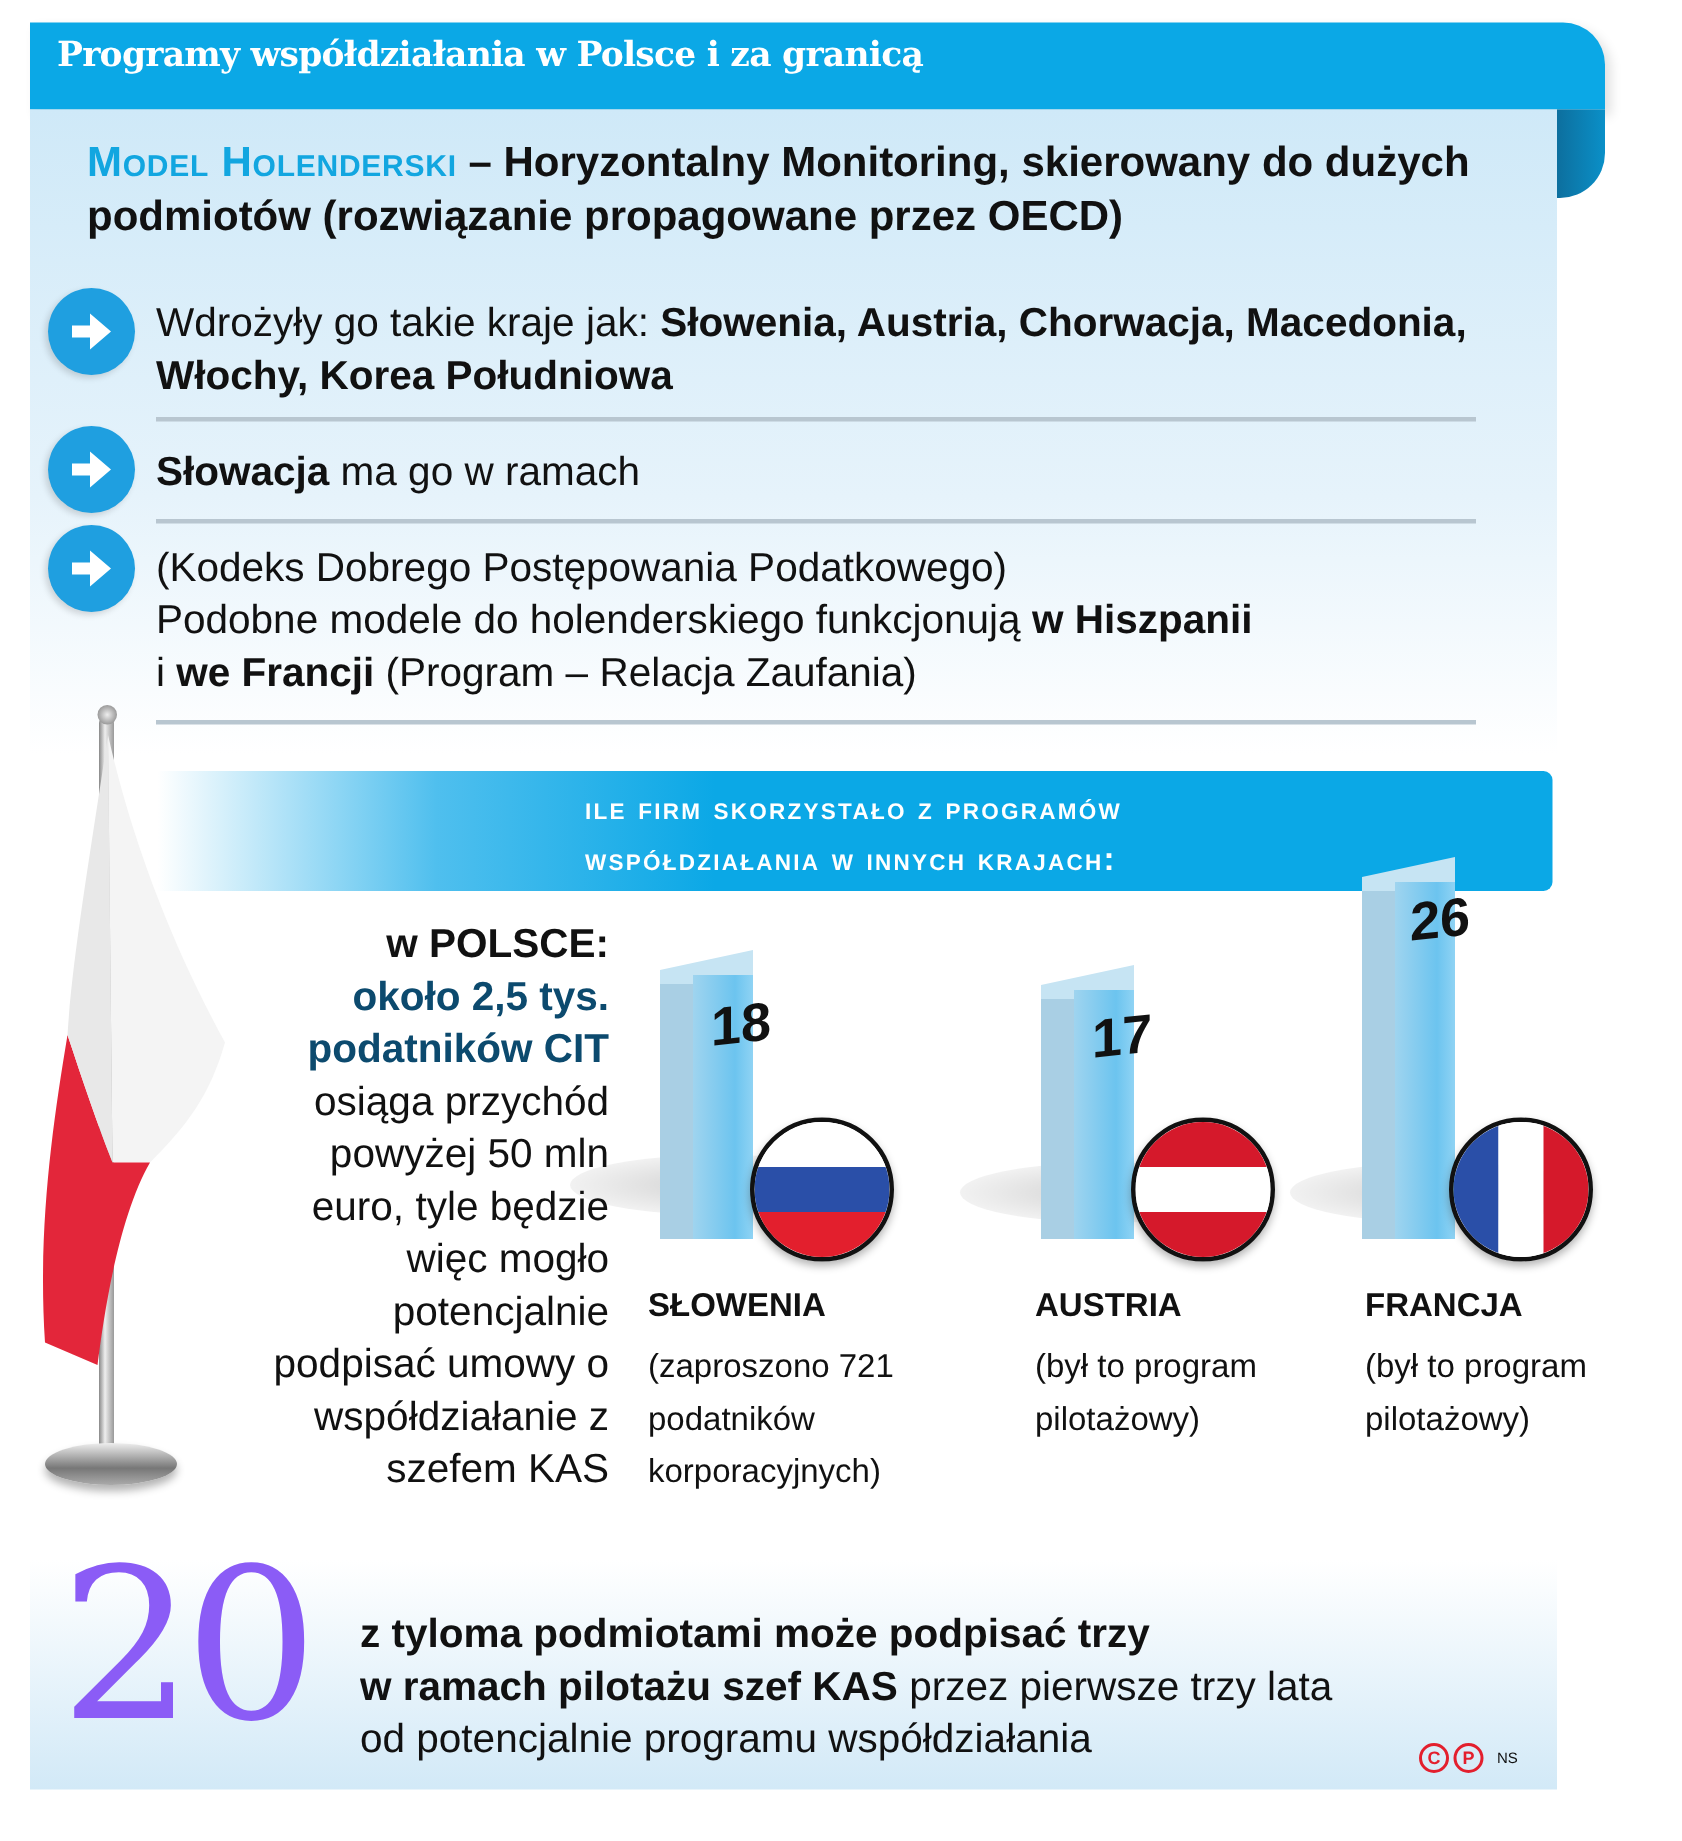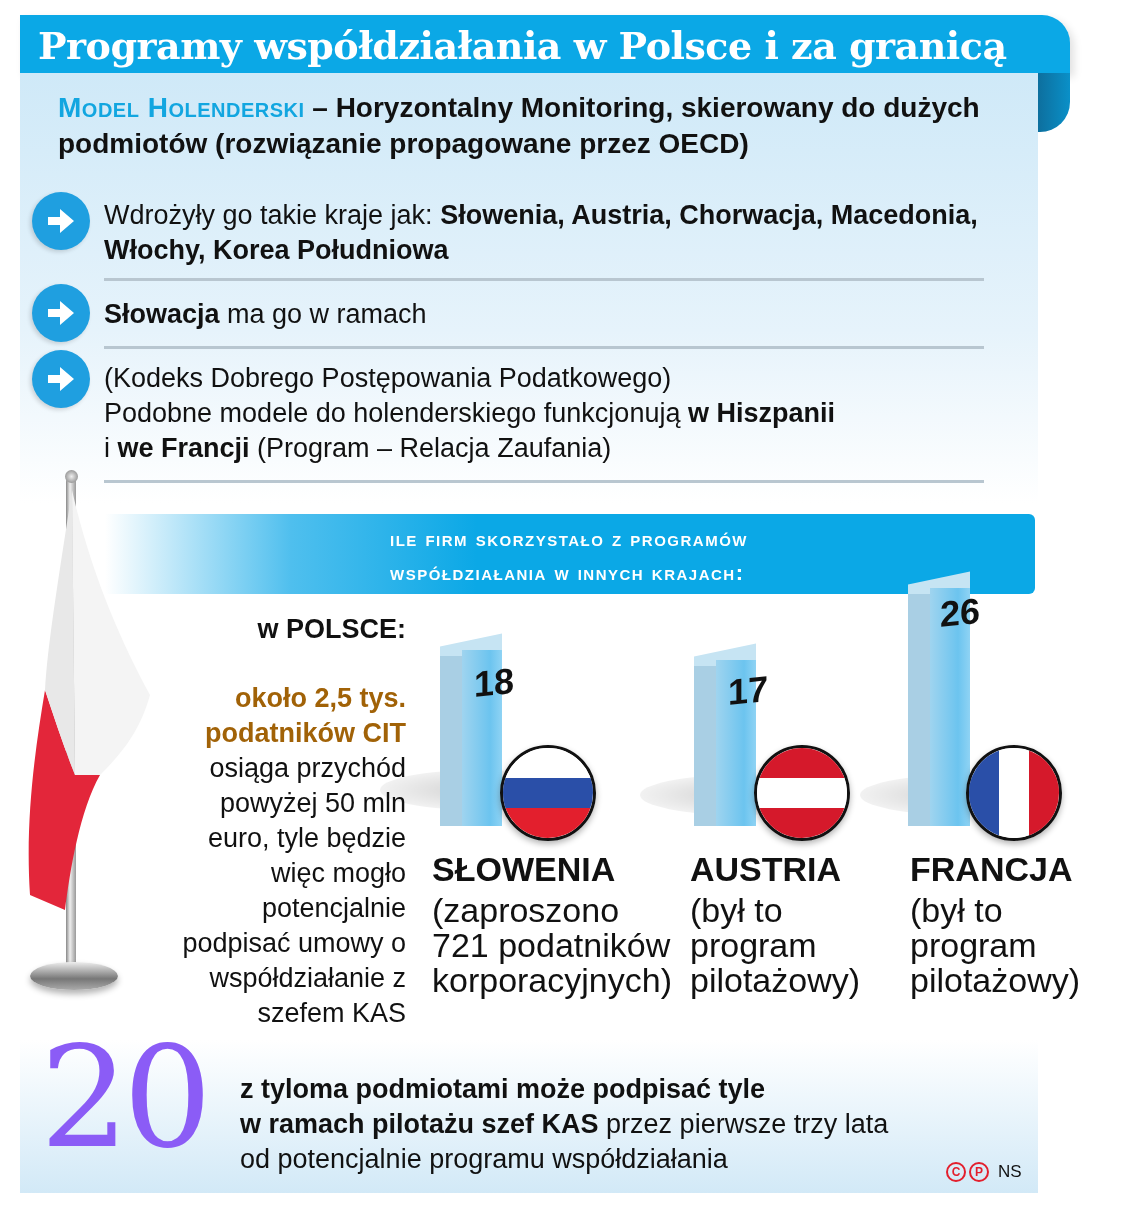--- a/index.html
+++ b/index.html
@@ -3,21 +3,21 @@
 <meta charset="utf-8">
 <style>
   * { box-sizing: border-box; margin: 0; padding: 0; }
   html, body { width: 1121px; height: 1227px; background: #ffffff; overflow: hidden; }
   body { position: relative; font-family: "DejaVu Sans", "Liberation Sans", sans-serif; color: #111; }
 
   
   .header { position: absolute; left: 20px; top: 15px; width: 1050px; height: 58px;
     background: #0ba8e6; border-radius: 0 28px 0 0; box-shadow: 4px 4px 8px rgba(0,0,0,0.12); }
   .header h1 { position: absolute; left: 18px; top: 8px; font-family: "DejaVu Serif", "Liberation Serif", serif;
-    font-weight: bold; font-size: 38px; color: #fff; letter-spacing: -0.5px; text-align: center; }
+    font-weight: bold; font-size: 23px; color: #fff; letter-spacing: -0.5px; text-align: center; }
   .curl { position: absolute; left: 1038px; top: 73px; width: 32px; height: 59px;
     background: linear-gradient(90deg, #0d6f9e, #0a90c8); border-radius: 0 0 30px 0; }
 
   
   .panel { position: absolute; left: 20px; top: 73px; width: 1018px; height: 430px;
     background: linear-gradient(180deg, #cfe9f8 0%, #e6f3fb 60%, #ffffff 100%); }
   .subtitle { position: absolute; left: 38px; top: 90px; width: 980px; font-family: "Liberation Sans", sans-serif;
     font-weight: bold; font-size: 28px; line-height: 36px; color: #111; margin-left: 20px; }
   .subtitle .model { color: #12a6e0; font-variant: small-caps; letter-spacing: 0.5px; }
 
@@ -40,50 +40,50 @@
   .pole { position: absolute; left: 66px; top: 478px; width: 10px; height: 495px;
     background: linear-gradient(90deg, #888, #eee 40%, #999); border-radius: 4px; }
   .pole-top { position: absolute; left: 65px; top: 470px; width: 13px; height: 13px; border-radius: 50%; background: radial-gradient(#eee, #777); }
   .base { position: absolute; left: 30px; top: 962px; width: 88px; height: 28px; border-radius: 50%;
     background: linear-gradient(180deg, #eee, #777 60%, #aaa); box-shadow: 0 4px 6px rgba(0,0,0,0.3); }
   .flag { position: absolute; left: 20px; top: 490px; width: 130px; height: 420px; }
 
   
   .pl { position: absolute; left: 156px; top: 612px; width: 250px; font-family: "Liberation Sans", sans-serif; font-size: 27px; line-height: 35px; color: #111; text-align: right; }
   .pl .head { font-weight: bold; }
-  .pl .red { color: #a16207; font-weight: bold; margin-top: 34px; }
+  .pl .red { color: #0c4a6e; font-weight: bold; }
 
   
   .bar { position: absolute; }
   .bar .front { position: absolute; background: linear-gradient(90deg, #9fd4ef, #6cc4ef 70%, #8fd3f4); }
   .bar .side { position: absolute; background: #a9cfe4; }
   .bar .top { position: absolute; background: #c6e4f3; }
   .bar .val { position: absolute; font-family: "Liberation Sans", sans-serif; font-weight: bold; font-size: 36px; color: #111; transform: skewY(-6deg); }
   .shadow { position: absolute; height: 40px; border-radius: 50%; background: radial-gradient(ellipse, rgba(0,0,0,0.18), rgba(0,0,0,0)); }
 
   .flagc { position: absolute; width: 96px; height: 96px; border-radius: 50%; overflow: hidden; border: 3px solid #111;
     box-shadow: 0 3px 6px rgba(0,0,0,0.3); }
   .flagc .s { width: 100%; height: 33.4%; }
   .flagc.fr { display: flex; }
   .flagc.fr .v { height: 100%; width: 33.4%; }
 
-  .country { position: absolute; font-family: "Liberation Sans", sans-serif; font-size: 34px; line-height: 35px; color: #111; }
+  .country { position: absolute; font-family: "Liberation Sans", sans-serif; font-size: 22px; line-height: 35px; color: #111; }
   .country .name { font-weight: bold; display: block; margin-bottom: 6px; }
 
   
   .bottom { position: absolute; left: 20px; top: 1040px; width: 1018px; height: 153px;
     background: linear-gradient(180deg, #ffffff 0%, #d2e9f7 100%); }
   .big20 { position: absolute; left: 40px; top: 1028px; font-family: "DejaVu Serif", "Liberation Serif", serif; 
     font-size: 140px; line-height: 140px; color: #8b5cf6; letter-spacing: -6px; }
   .btxt { position: absolute; left: 240px; top: 1072px; width: 780px; font-family: "Liberation Sans", sans-serif; font-size: 27px; line-height: 35px; color: #111; }
   .btxt b { font-weight: bold; }
   .credit { position: absolute; left: 946px; top: 1162px; display: flex; align-items: center; gap: 3px; }
   .credit .c { width: 20px; height: 20px; border-radius: 50%; border: 2.5px solid #e31f2d; color: #e31f2d;
     font-family: "Liberation Sans", sans-serif; font-weight: bold; font-size: 12px; display: flex; align-items: center; justify-content: center; }
-  .credit .ns { font-family: "Liberation Sans", sans-serif; font-size: 17px; color: #111; margin-left: 6px; }
+  .credit .ns { font-family: "Liberation Sans", sans-serif; font-size: 10px; color: #111; margin-left: 6px; }
 </style>
 </head>
 <body>
 
 <div class="header">
   <h1>Programy współdziałania w Polsce i za granicą</h1>
 </div>
 <div class="curl"></div>
 <div class="panel"></div>
 
@@ -198,21 +198,21 @@
   <span>(był to program pilotażowy)</span>
 </div>
 <div class="country" style="left:910px; top:852px; width:180px">
   <span class="name">FRANCJA</span>
   <span>(był to program pilotażowy)</span>
 </div>
 
 <div class="bottom"></div>
 <div class="big20">20</div>
 <div class="btxt">
-  <div><b>z tyloma podmiotami może podpisać tyle</b></div>
+  <div><b>z tyloma podmiotami może podpisać trzy</b></div>
   <div><b>w ramach pilotażu szef KAS</b><span> przez pierwsze trzy lata</span></div>
   <div>od potencjalnie programu współdziałania</div>
 </div>
 
 <div class="credit">
   <span class="c">C</span>
   <span class="c">P</span>
   <span class="ns">NS</span>
 </div>
 

